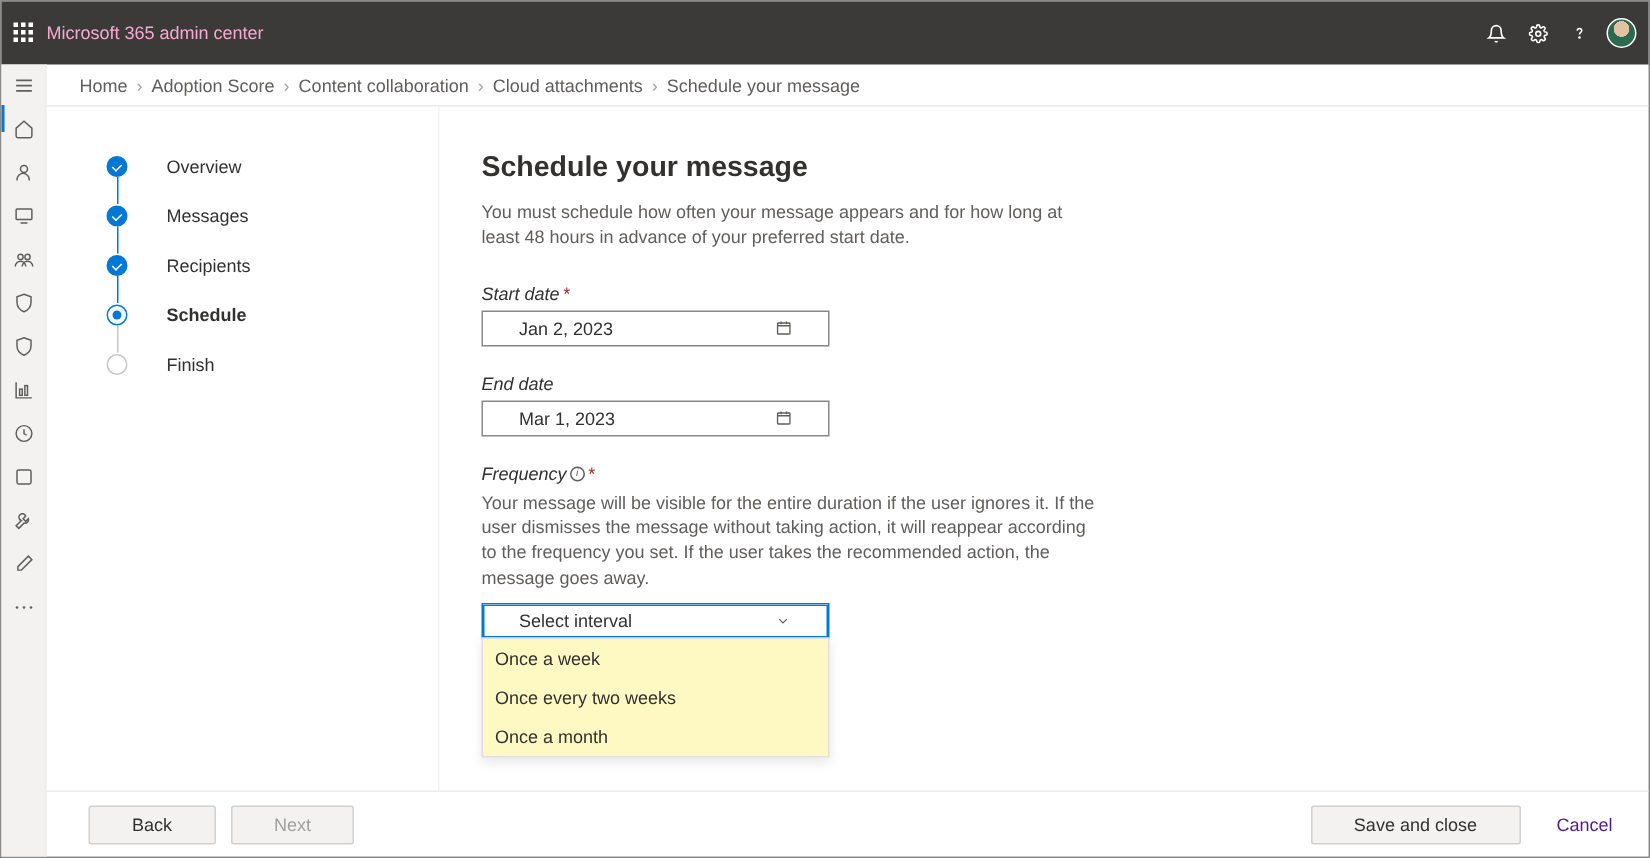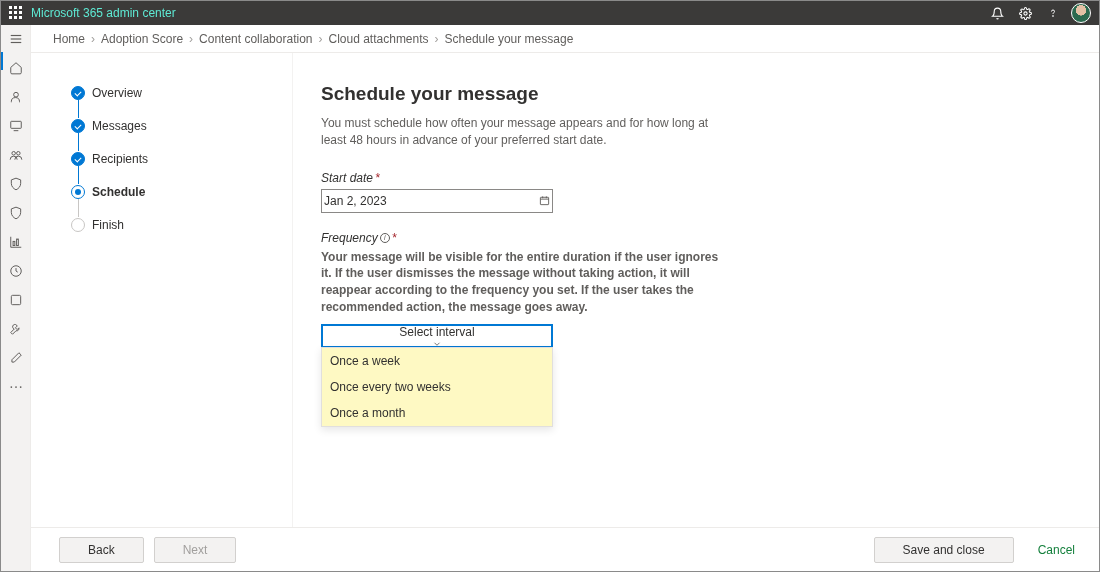--- a/index.html
+++ b/index.html
@@ -1,20 +1,20 @@
 <!DOCTYPE html>
 <html><head>
 <meta charset="utf-8">
 <style>
   * { box-sizing: border-box; margin: 0; padding: 0; }
   html, body { width: 1100px; height: 572px; font-family: "Segoe UI", Arial, sans-serif; font-size: 12px; color: #323130; overflow: hidden; background: #fff; }
   .frame { width: 1100px; height: 572px; border: 1px solid #8a8a8a; display: flex; flex-direction: column; }
 
   
-  .topbar { height: 24px; background: #3b3a39; color: #5eead4; display: flex; align-items: center; padding: 0 8px; gap: 8px; }
+  .topbar { height: 42px; background: #3b3a39; color: #f9a8d4; display: flex; align-items: center; padding: 0 8px; gap: 8px; }
   .topbar .title { font-size: 12px; flex: 1; }
   .waffle { width: 14px; height: 14px; display: grid; grid-template-columns: repeat(3,3px); grid-template-rows: repeat(3,3px); gap: 2px; }
   .waffle i { background: #fff; display: block; }
   .top-icon { width: 20px; height: 20px; display: flex; align-items: center; justify-content: center; color: #fff; }
   .avatar { width: 20px; height: 20px; border-radius: 50%; background: radial-gradient(circle at 50% 35%, #e3c1a5 0%, #e3c1a5 35%, #2b6a4f 36%, #2b6a4f 100%); border: 1px solid #fff; }
 
   
   .body { flex: 1; display: flex; min-height: 0; }
   .rail { width: 30px; background: #f3f2f1; border-right: 1px solid #edebe9; display: flex; flex-direction: column; align-items: center; padding-top: 6px; gap: 13px; color: #605e5c; position: relative; }
   .rail .hamburger, .rail .rail-icon { width: 16px; height: 16px; display: flex; align-items: center; justify-content: center; }
@@ -24,53 +24,53 @@
 
   
   .crumbs { height: 28px; display: flex; align-items: center; gap: 6px; padding: 0 22px; border-bottom: 1px solid #edebe9; font-size: 12px; color: #605e5c; }
   .crumbs .sep { color: #a19f9d; }
   .crumbs a { color: #605e5c; text-decoration: none; }
 
   .content { flex: 1; display: flex; min-height: 0; }
 
   
   .steps { width: 262px; padding: 32px 20px 0 40px; border-right: 1px solid #f3f2f1; }
-  .step { display: flex; align-items: center; gap: 7px; position: relative; }
+  .step { display: flex; align-items: center; gap: 26px; position: relative; }
   .step .dot { width: 14px; height: 14px; border-radius: 50%; border: 1px solid #c8c6c4; background: #fff; display: flex; align-items: center; justify-content: center; flex-shrink: 0; margin-top: 1px; }
   .step.done .dot { background: #0078d4; border-color: #0078d4; }
   .step.done .dot::after { content: ""; width: 5px; height: 3px; border-left: 1.5px solid #fff; border-bottom: 1.5px solid #fff; transform: rotate(-45deg); margin-top: -1px; }
   .step.current .dot { border-color: #0078d4; }
   .step.current .dot::after { content: ""; width: 6px; height: 6px; background: #0078d4; border-radius: 50%; }
   .step .label { font-size: 12px; padding-top: 1px; }
   .step.current .label { font-weight: 600; }
   .connector { width: 1px; height: 18px; background: #0078d4; margin-left: 7px; }
   .connector.gray { background: #c8c6c4; }
 
   
   .form { flex: 1; padding: 30px 40px 0 28px; overflow: hidden; position: relative; }
   .form h1 { font-size: 19px; font-weight: 600; margin-bottom: 10px; }
   .form .intro { font-size: 12px; color: #605e5c; max-width: 390px; line-height: 1.4; margin-bottom: 22px; }
   .field { margin-bottom: 18px; }
   .field-label { font-size: 12px; margin-bottom: 4px; display: flex; align-items: center; gap: 2px; font-style: italic; }
   .req { color: #a4262c; }
   .info-ic { width: 10px; height: 10px; border: 1px solid #605e5c; border-radius: 50%; display: inline-flex; align-items: center; justify-content: center; font-size: 7px; color: #605e5c; }
-  .input-box { width: 232px; height: 24px; border: 1px solid #8a8886; display: flex; align-items: center; padding: 0 2px; justify-content: space-between; font-size: 12px; background: #fff; }
-  .input-box.select { cursor: pointer; flex-direction: column; }
+  .input-box { width: 232px; height: 24px; border: 1px solid #8a8886; display: flex; align-items: center; padding: 0 24px; justify-content: space-between; font-size: 12px; background: #fff; }
+  .input-box.select { cursor: pointer; }
   .input-box.focused { border-color: #0078d4; box-shadow: inset 0 0 0 1px #0078d4; }
   .cal-icon, .chev-icon { width: 12px; height: 12px; display: flex; align-items: center; justify-content: center; color: #605e5c; }
-  .freq .help { font-size: 12px; color: #605e5c; max-width: 410px; line-height: 1.4; margin-bottom: 8px; font-weight: bold; }
+  .freq .help { font-size: 12px; color: #605e5c; max-width: 410px; line-height: 1.4; margin-bottom: 8px; }
   .dropdown { width: 232px; border: 1px solid #e1dfdd; box-shadow: 0 3px 8px rgba(0,0,0,0.1); background: #fef9c3; margin-top: -1px; }
   .dropdown .opt { padding: 6px 8px; font-size: 12px; cursor: pointer; }
 
   
   .footer { height: 44px; border-top: 1px solid #edebe9; display: flex; align-items: center; padding: 0 24px 0 28px; gap: 10px; }
   .footer .btn { height: 26px; padding: 0 28px; border: 1px solid #d2d0ce; background: #f3f2f1; display: flex; align-items: center; font-size: 12px; cursor: pointer; border-radius: 2px; }
   .footer .btn.disabled { color: #a19f9d; cursor: default; }
   .footer .spacer { flex: 1; }
-  .footer .link { color: #15803d; font-size: 12px; cursor: pointer; margin-left: 14px; }
+  .footer .link { color: #4c1d95; font-size: 12px; cursor: pointer; margin-left: 14px; }
 </style>
 </head>
 <body>
 
 <div class="frame">
 
   <div class="topbar">
     <div class="waffle">
         <i></i>
         <i></i>
@@ -245,20 +245,36 @@
                   <svg width="11" height="11" viewBox="0 0 24 24" fill="none" stroke="currentColor" stroke-width="2">
                     <rect x="3" y="5" width="18" height="16" rx="1"></rect>
                     <line x1="3" y1="9" x2="21" y2="9"></line>
                     <line x1="8" y1="3" x2="8" y2="7"></line>
                     <line x1="16" y1="3" x2="16" y2="7"></line>
                   </svg>
                 </span>
             </div>
           </div>
 
+          <div class="field">
+            <div class="field-label">
+                <span>End date</span>
+              </div>
+            <div class="input-box">
+              <span>Mar 1, 2023</span>
+              <span class="cal-icon">
+                  <svg width="11" height="11" viewBox="0 0 24 24" fill="none" stroke="currentColor" stroke-width="2">
+                    <rect x="3" y="5" width="18" height="16" rx="1"></rect>
+                    <line x1="3" y1="9" x2="21" y2="9"></line>
+                    <line x1="8" y1="3" x2="8" y2="7"></line>
+                    <line x1="16" y1="3" x2="16" y2="7"></line>
+                  </svg>
+                </span>
+            </div>
+          </div>
 
           <div class="field freq">
             <div class="field-label">
                 <span>Frequency</span> 
                 <span class="info-ic">i</span> 
                 <span class="req">*</span>
               </div>
             <p class="help">Your message will be visible for the entire duration if the user ignores it. If the user dismisses the message without taking action, it will reappear according to the frequency you set. If the user takes the recommended action, the message goes away.</p>
             <div class="input-box select focused">
               <span>Select interval</span>

